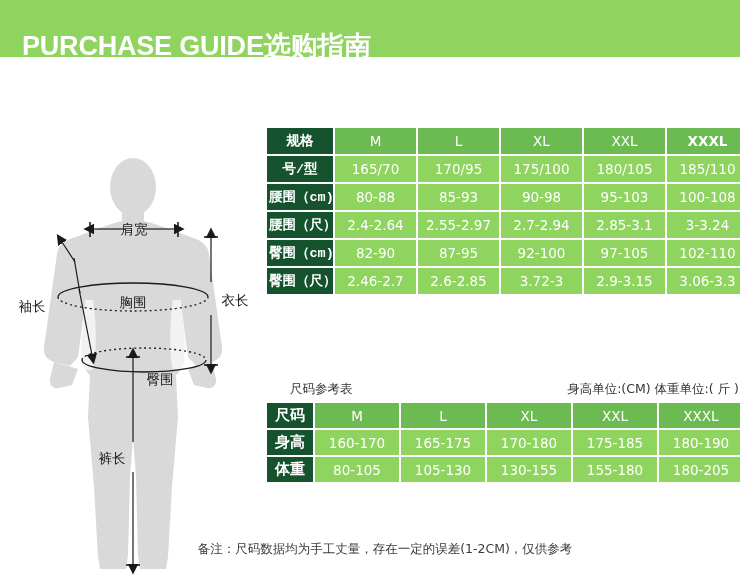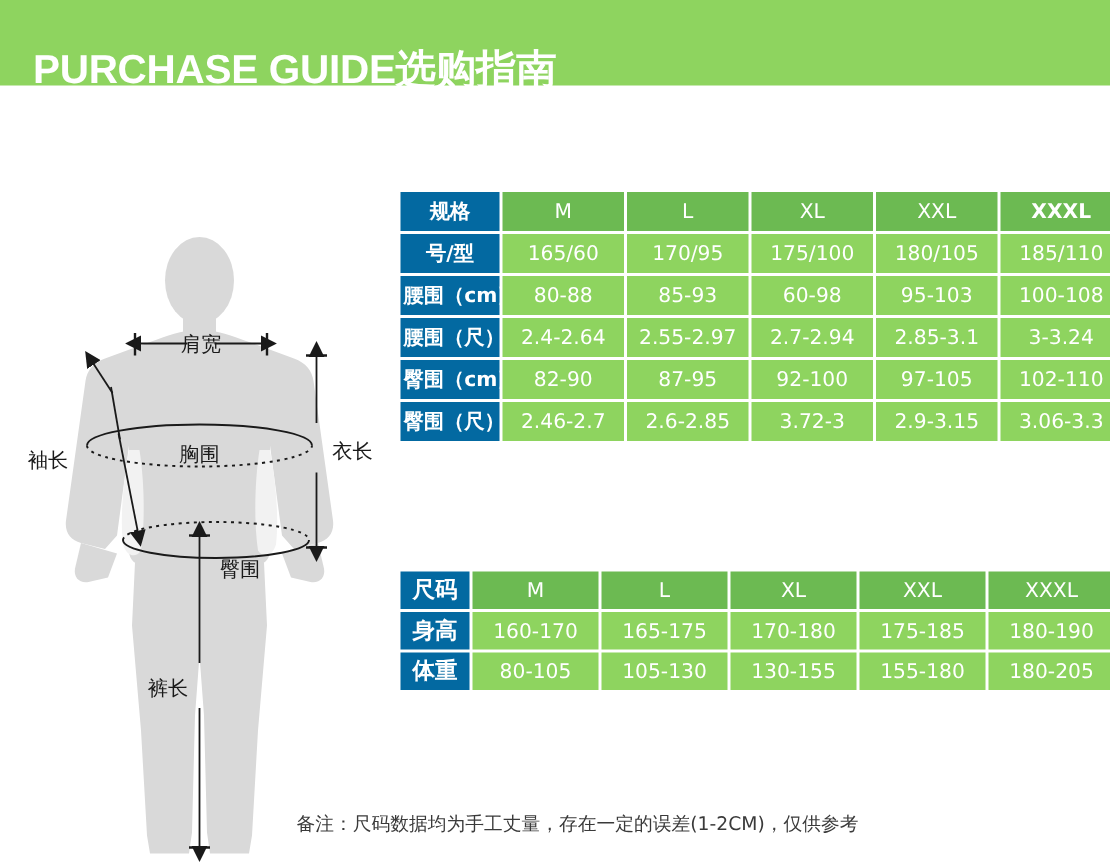--- a/index.html
+++ b/index.html
@@ -79,23 +79,24 @@
     color: #ffffff;
     text-align: center;
     vertical-align: middle;
     font-size: 13.5px;
     height: 26px;
     padding: 0 2px;
     white-space: nowrap;
     overflow: hidden;
   }
   td.rowhead {
-    background: #0369a1;
+    background: #14532d;
     font-size: 12.5px;
     font-weight: bold;
+    font-family: Liberation Mono, monospace;
   }
   td.colhead {
     background: #6cba52;
     font-size: 14px;
   }
   td.colhead-strong {
     background: #6cba52;
     font-size: 14px;
     font-weight: bold;
   }
@@ -259,31 +260,31 @@
       <tr>
         <td class="rowhead">规格</td>
         <td class="colhead">M</td>
         <td class="colhead">L</td>
         <td class="colhead">XL</td>
         <td class="colhead">XXL</td>
         <td class="colhead-strong">XXXL</td>
       </tr>
       <tr>
         <td class="rowhead">号/型</td>
-        <td class="cell">165/60</td>
+        <td class="cell">165/70</td>
         <td class="cell">170/95</td>
         <td class="cell">175/100</td>
         <td class="cell">180/105</td>
         <td class="cell">185/110</td>
       </tr>
       <tr>
         <td class="rowhead">腰围（cm)</td>
         <td class="cell">80-88</td>
         <td class="cell">85-93</td>
-        <td class="cell">60-98</td>
+        <td class="cell">90-98</td>
         <td class="cell">95-103</td>
         <td class="cell">100-108</td>
       </tr>
       <tr>
         <td class="rowhead">腰围（尺）</td>
         <td class="cell">2.4-2.64</td>
         <td class="cell">2.55-2.97</td>
         <td class="cell">2.7-2.94</td>
         <td class="cell">2.85-3.1</td>
         <td class="cell">3-3.24</td>
@@ -302,20 +303,24 @@
         <td class="cell">2.6-2.85</td>
         <td class="cell">3.72-3</td>
         <td class="cell">2.9-3.15</td>
         <td class="cell">3.06-3.3</td>
       </tr>
     </tbody>
   </table>
 </div>
 
 <div class="table-block" id="ref-block" style="left:265px; top:379px; width:474px;">
+  <div class="table-caption-row">
+    <span class="table-caption-left">尺码参考表</span>
+    <span class="table-caption-right">身高单位:(CM) 体重单位:( 斤 )</span>
+  </div>
   <table class="size-table" id="ref-table">
     <colgroup>
       <col class="c0">
         <col class="cx">
         <col class="cx">
         <col class="cx">
         <col class="cx">
         <col class="cx">
     </colgroup>
     <tbody>

